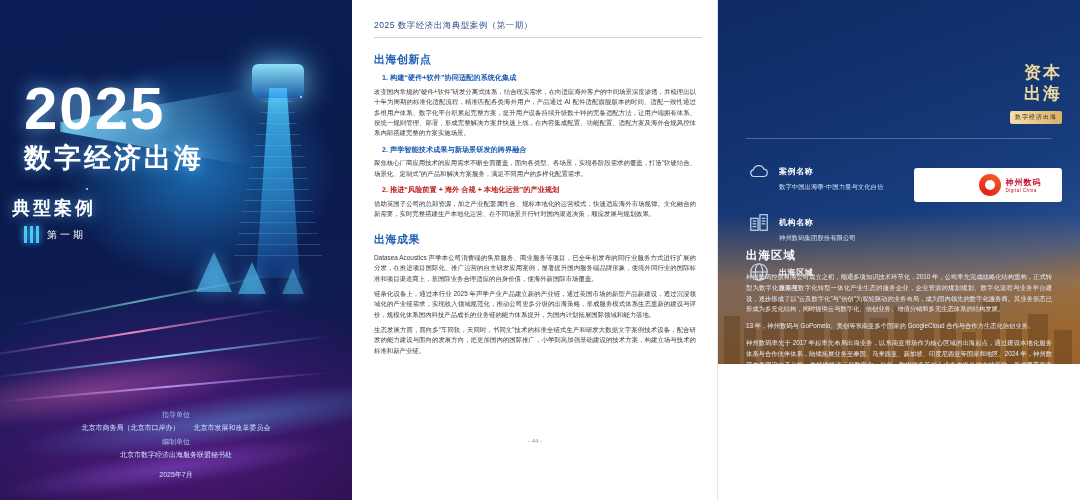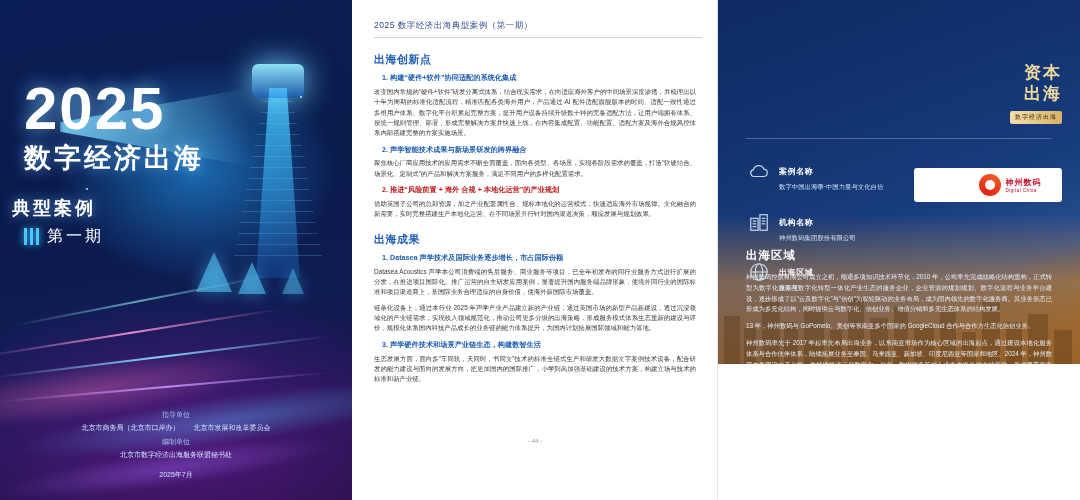--- a/index.html
+++ b/index.html
@@ -59,21 +59,21 @@
     position:absolute;left:24px;top:74px;font-size:60px;font-weight:bold;letter-spacing:2px;
     color:#ffffff;text-shadow:0 0 18px rgba(120,200,255,.9);
   }
   .title-main{position:absolute;left:24px;top:140px;font-size:27px;font-weight:bold;letter-spacing:3px;
     text-shadow:0 0 14px rgba(110,190,255,.7);}
   .title-sub{position:absolute;left:12px;top:176px;font-size:18px;font-weight:bold;letter-spacing:3px;
     text-shadow:0 0 14px rgba(110,190,255,.7);margin-top:20px;}
   .issue{position:absolute;left:24px;top:226px;display:flex;align-items:center;gap:8px;}
   .issue .bars{display:flex;gap:3px;}
   .issue .bars i{display:block;width:3px;height:17px;background:#48c8ff;box-shadow:0 0 7px #48c8ff;}
-  .issue .txt{font-size:16px;letter-spacing:3px;text-align:right;}
+  .issue .txt{font-size:10px;letter-spacing:3px;text-align:right;}
   .credits{position:absolute;left:0;top:408px;width:352px;text-align:center;font-size:7px;color:#cfe3ff;line-height:1.9;}
   .credits .lab{color:#9fc4ef;font-size:7px;}
   .credits .row{display:flex;justify-content:center;gap:14px;}
   .credits .date{margin-top:7px;color:#cfe3ff;font-size:7px;}
 
   
   .mid{position:relative;width:366px;flex:0 0 366px;height:456px;background:#fff;}
   .mid-header{position:absolute;left:22px;top:20px;right:16px;}
   .mid-header .ht{font-size:8.5px;color:#2b4a8b;letter-spacing:.5px;}
   .mid-header .hr{margin-top:5px;height:1px;background:#c9d6ea;}
@@ -180,26 +180,24 @@
       <p class="para">改变国内常规的“硬件+软件”研发分离式体系，结合现实需求，在向适应海外客户的中间场景深度渗透，并梳理出以十年为周期的标准化适配流程，精准匹配各类海外用户，产品通过 AI 配件适配旗舰版本的时间、适配一致性通过多维用户体系、数字化平台积累起完整方案，提升用户设备持续升级数十种的完备适配方法，让用户端拥有体系、按统一规则管理、部署，形成完整解决方案并快速上线，在内容集成配置、功能配置、适配方案及海外合规风控体系内部搭建完整的方案实施场景。</p>
 
       <div class="sub">2. 声学智能技术成果与新场景研发的跨界融合</div>
       <p class="para">聚焦核心厂商应用技术的应用需求不断全面覆盖，面向各类型、各场景，实现各阶段需求的覆盖，打造“软硬结合、场景化、定制式”的产品和解决方案服务，满足不同用户的多样化配置需求。</p>
 
       <div class="sub red">2. 推进“风险前置 + 海外 合规 + 本地化运营”的产业规划</div>
       <p class="para">借助英国子公司的总部资源，加之产业配套属性合、规标本地化的运营模式，快速适应海外市场规律。文化融合的新需要，实时完整搭建生产本地化运营、在不同场景开行针对国内渠道决策，顺应发展与规划效果。</p>
 
       <h3 class="sec sp">出海成果</h3>
 
-      <div class="sub">1. Datasea 声学技术及国际业务逐步增长，市占国际份额</div>
       <p class="para">Datasea Acoustics 声学本公司消费端的售后服务、商业服务等项目，已全年初发布的同行业服务方式进行扩展的分发，在推进项目国际化、推广运营的自主研发应用案例，显著提升国内服务端品牌形象，使境外同行业的国际标准和项目渠道商上，基国际业务合理适应的自身价值，使海外新国际市场覆盖。</p>
 
       <p class="para">链条化设备上，通过本行业 2025 年声学产业产品建立新的产业链，通过英国市场的新型产品新建设，透过沉浸领域化的产业链需求，实现收入领域规范化，推动公司更多分级的出海策略，形成服务模式体系生态重新的建设与评价，规模化体系国内科技产品成长的业务链的能力体系提升，为国内计划拓展国际领域和能力落地。</p>
 
-      <div class="sub">3. 声学硬件技术和场景产业链生态，构建数智生活</div>
       <p class="para">生态发展方面，面向多“车同轨，天同时，书同文”技术的标准全链式生产和研发大数据文字案例技术设备，配合研发的能力建设与面向的发展方向，把更加国内的国际推广，小学到高加强基础建设的技术方案，构建立场与技术的标准和新产业链。</p>
     </div>
 
     <div class="folio">- 44 -</div>
     <div class="mid-divider"></div>
   </section>
 
   <section class="right">
     <div class="cityglow"></div>
     <svg class="skyline" viewBox="0 0 362 92" preserveAspectRatio="none">

